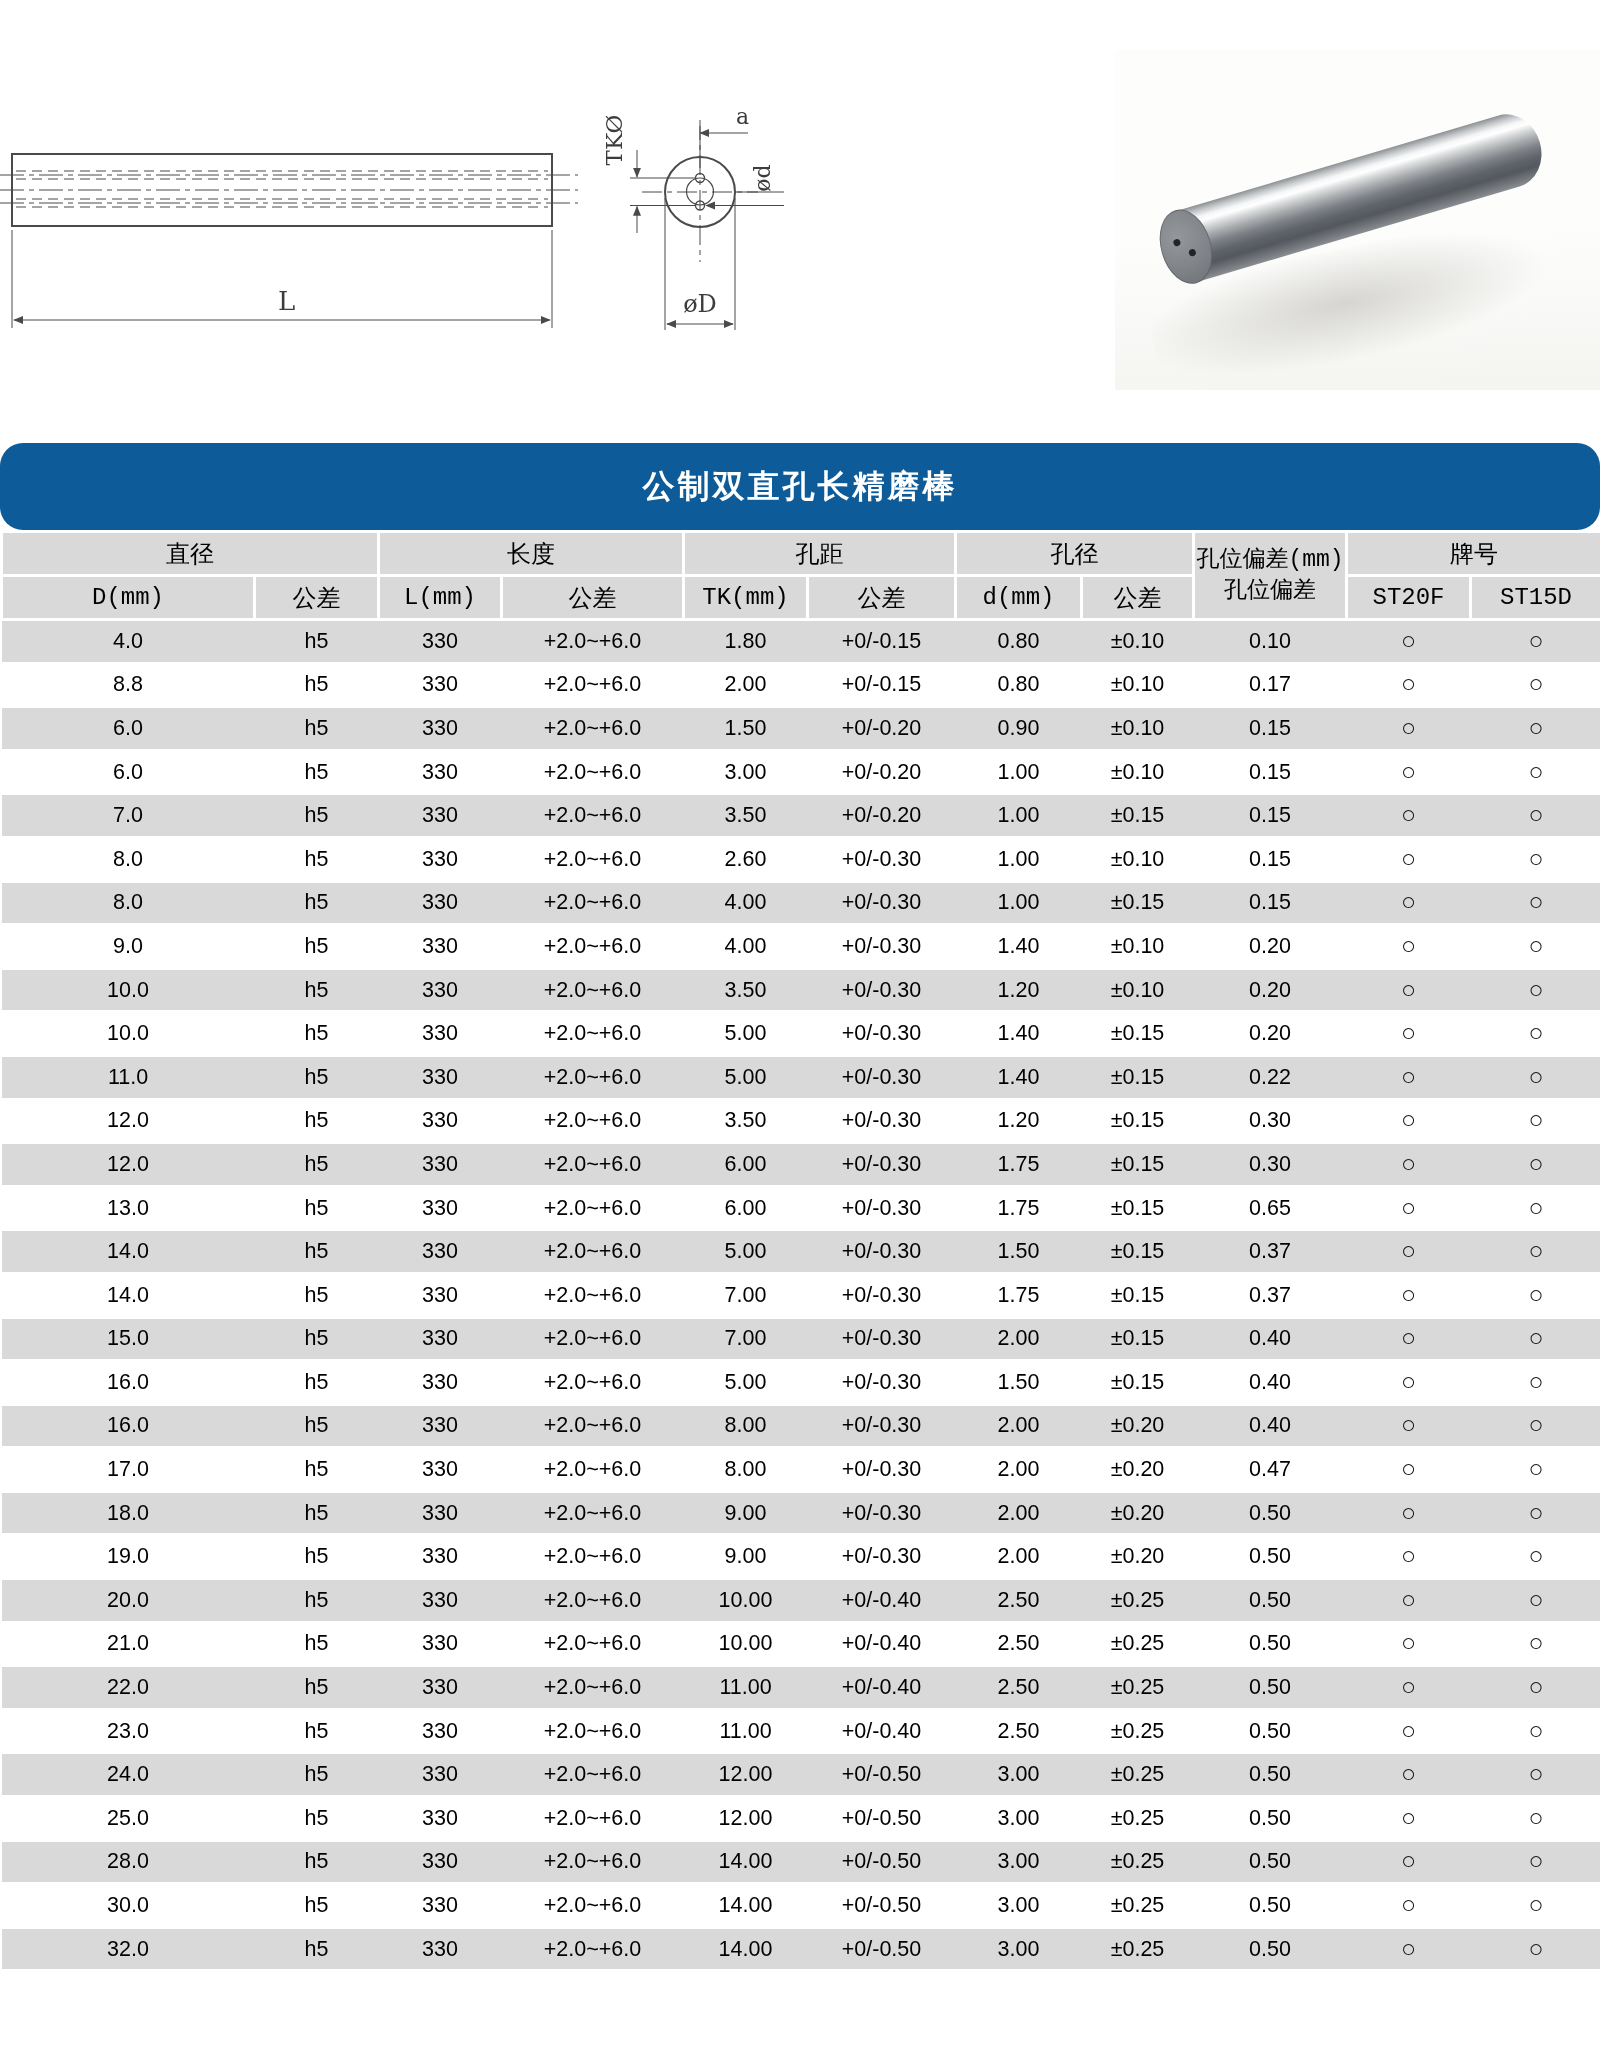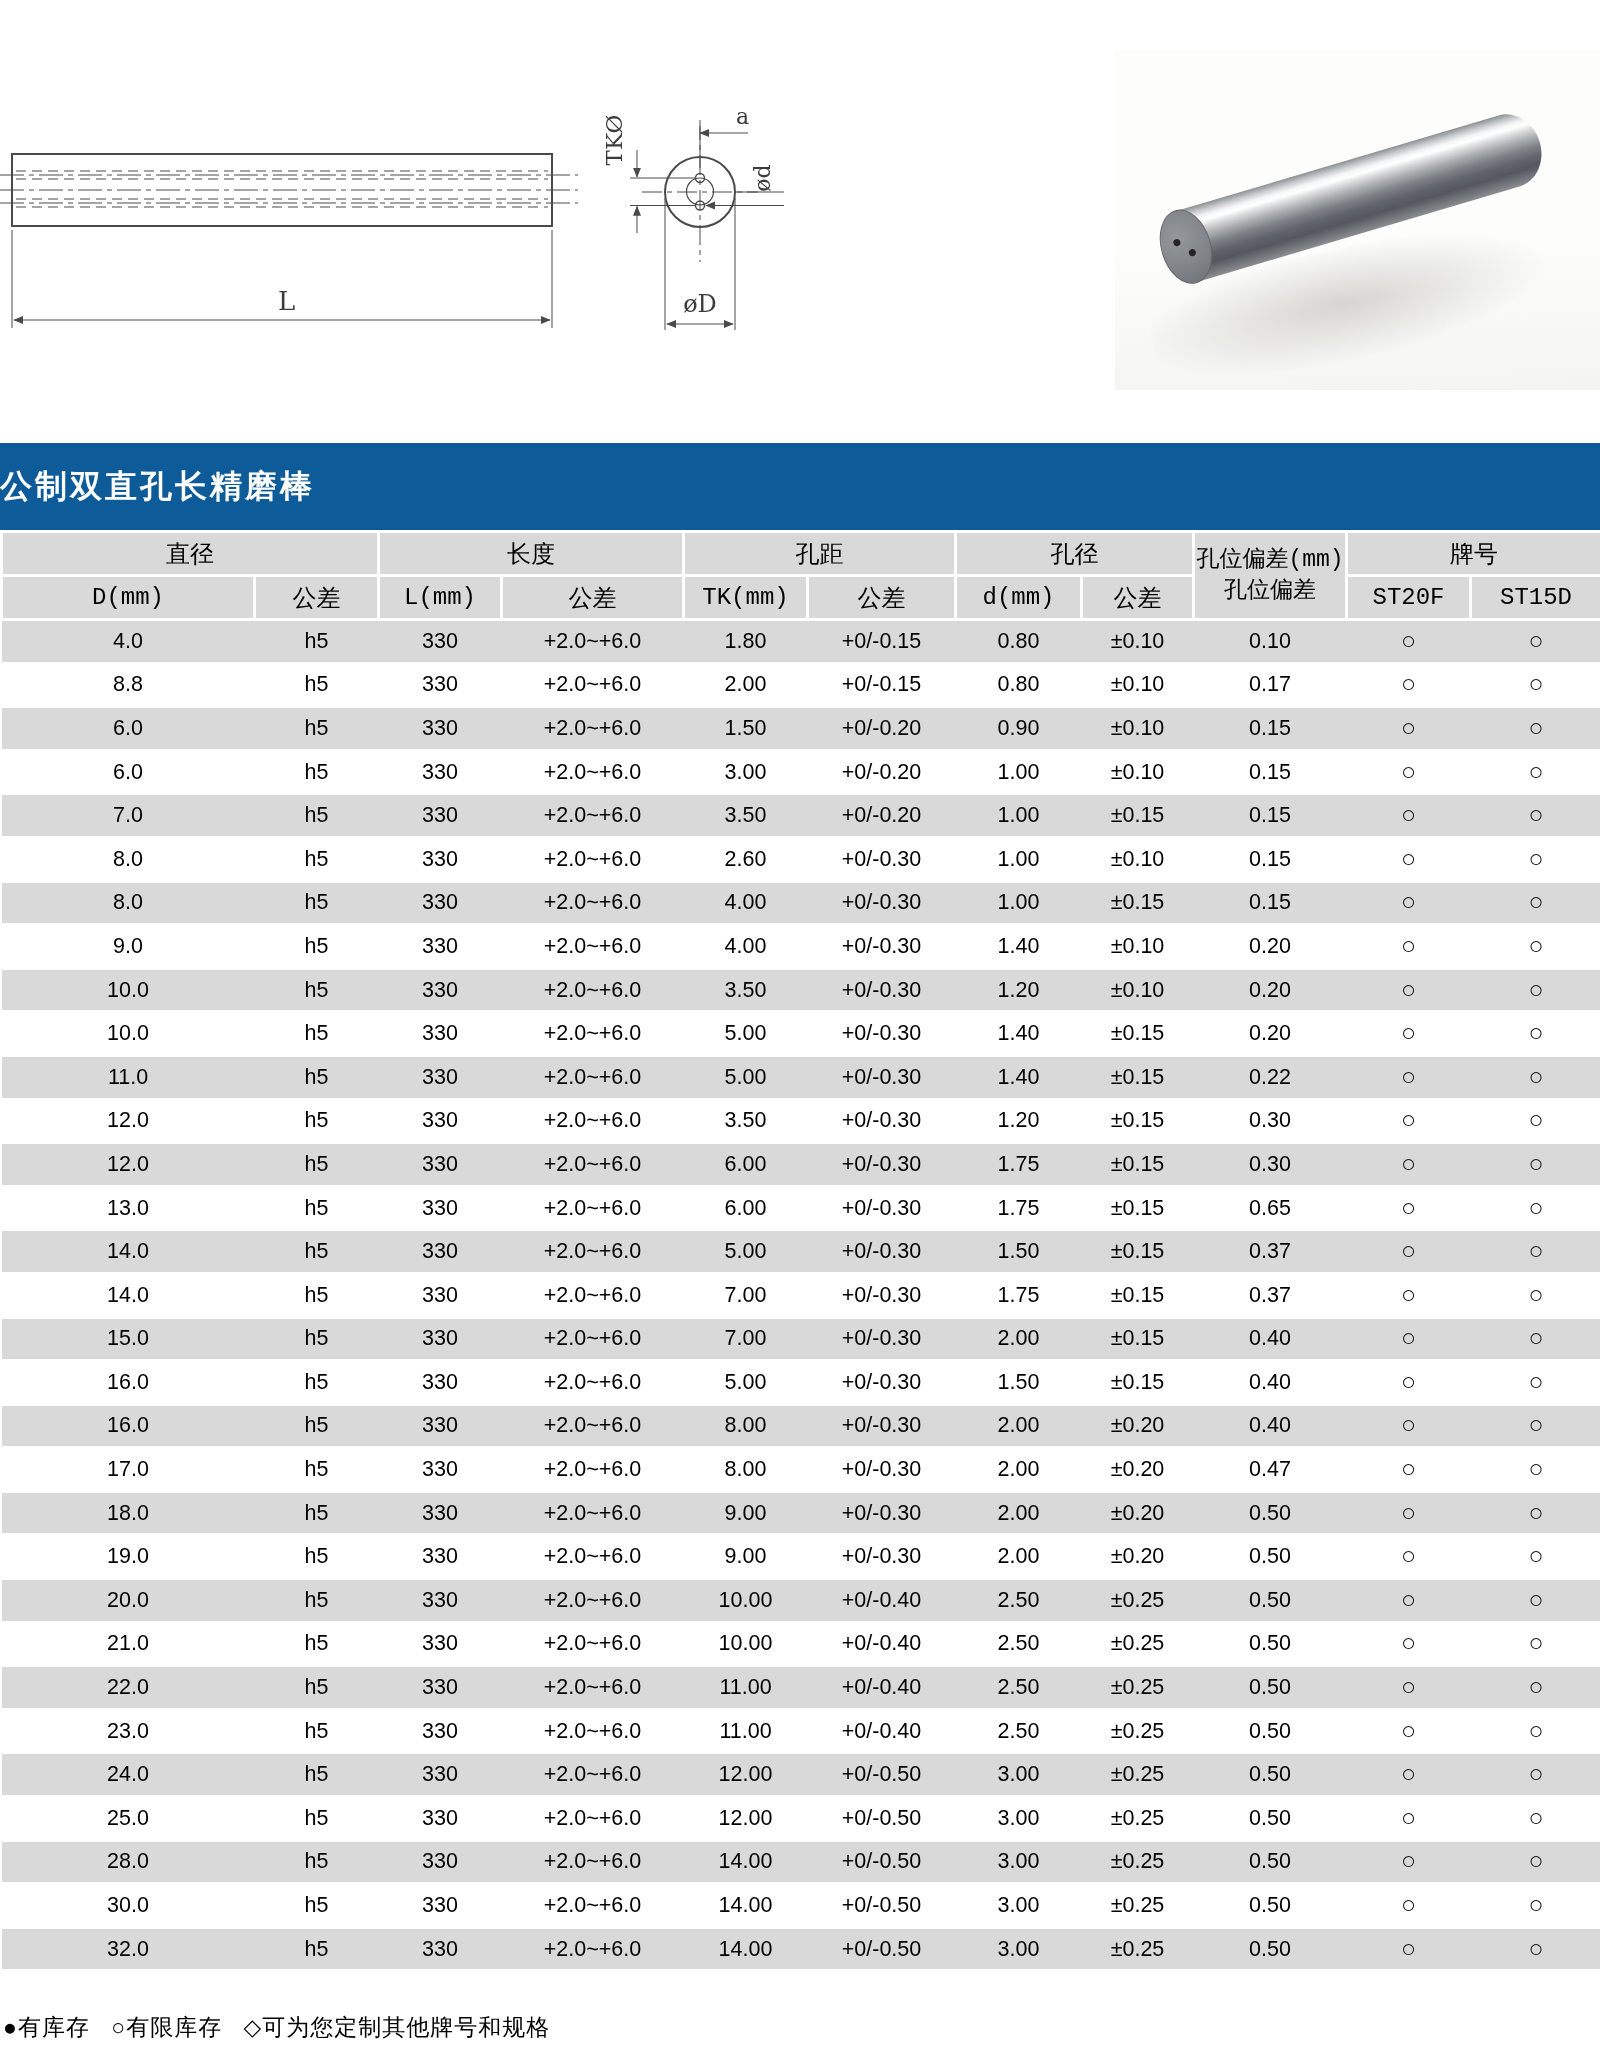--- a/index.html
+++ b/index.html
@@ -24,22 +24,22 @@
                   #a8abae 42%,#7e8287 54%,#5f636a 68%,#54585e 80%,#73777c 92%,#8a8e92 100%);}
   .rod-cap{position:absolute;left:-24px;top:-1px;width:50px;height:76px;border-radius:50%;
        background:radial-gradient(circle at 38% 35%, #94979b 0%, #83868a 48%, #6e7175 100%);
        border:1px solid rgba(80,84,88,.55);box-sizing:border-box;}
   .rod-hole{position:absolute;width:7px;height:7px;border-radius:50%;background:#232425;}
   .rod-hole.h1{left:13px;top:27px;}
   .rod-hole.h2{left:25px;top:41px;}
 
   
   .title-bar{width:1600px;height:87px;background:var(--blue);color:#fff;
-             display:flex;align-items:center;justify-content:flex-start;
-             font-size:32px;font-weight:bold;letter-spacing:3px;}
+             display:flex;align-items:center;justify-content:center;
+             font-size:32px;font-weight:bold;letter-spacing:3px;border-radius:23px;}
 
   
   table.spec{width:1600px;border-collapse:collapse;table-layout:fixed;}
   col.c0{width:253px}col.c1{width:124px}col.c2{width:123px}col.c3{width:182px}
   col.c4{width:124px}col.c5{width:148px}col.c6{width:126px}col.c7{width:112px}
   col.c8{width:153px}col.c9{width:124px}col.c10{width:131px}
   .spec th{background:var(--cellgray);border:3px solid #fff;font-weight:normal;
            font-size:24px;padding:0;height:41px;text-align:center;font-family:Liberation Mono, monospace;}
   .spec th.two-line div{line-height:1.32;font-size:23px;}
   .spec td{padding:0;text-align:center;font-size:21.5px;height:40.6px;border-top:3px solid #fff;}
@@ -564,19 +564,14 @@
           <td>+0/-0.50</td>
           <td>3.00</td>
           <td>±0.25</td>
           <td>0.50</td>
           <td><span class="stock">○</span></td>
           <td><span class="stock">○</span></td>
         </tr>
       </tbody>
   </table>
 
-  <div class="legend">
-    <span>●有库存</span>
-    <span>○有限库存</span>
-    <span>◇可为您定制其他牌号和规格</span>
-  </div>
 
 </div>
 
 </body></html>

